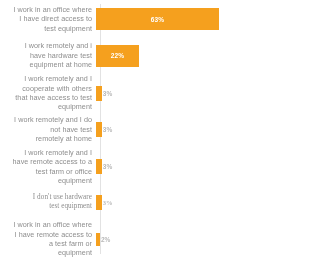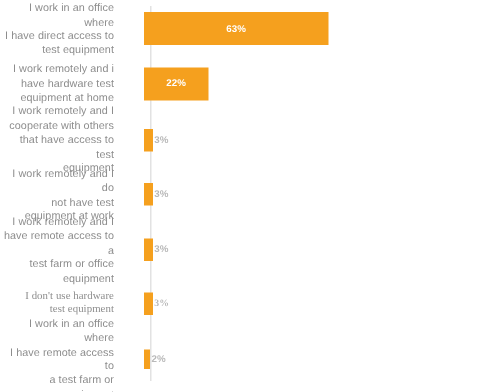--- a/index.html
+++ b/index.html
@@ -27,21 +27,21 @@
   }
   .row{
     position:relative;
     display:flex;
     align-items:center;
     width:250px;
     box-sizing:border-box;
   }
   .cat-label{
     width:96px;
-    padding-right:20px;
+    padding-right:4px;
     box-sizing:border-box;
     text-align:right;
     font-size:7.2px;
     line-height:9.4px;
     color:#8d8d8d;
     letter-spacing:0.05px;
     white-space:pre-line;
   }
   .bar-area{
     position:relative;
@@ -109,21 +109,21 @@
 equipment</div>
         <div class="bar-area">
           <div class="bar small" style="width: 5.85px;">
             <span class="val-outside">3%</span>
           </div>
         </div>
       </div>
       <div class="row" style="height: 33px;">
         <div class="cat-label">I work remotely and I do
 not have test
-equipment at work</div>
+remotely at home</div>
         <div class="bar-area">
           <div class="bar small" style="width: 5.85px;">
             <span class="val-outside">3%</span>
           </div>
         </div>
       </div>
       <div class="row" style="height: 41px;">
         <div class="cat-label">I work remotely and I
 have remote access to a
 test farm or office

